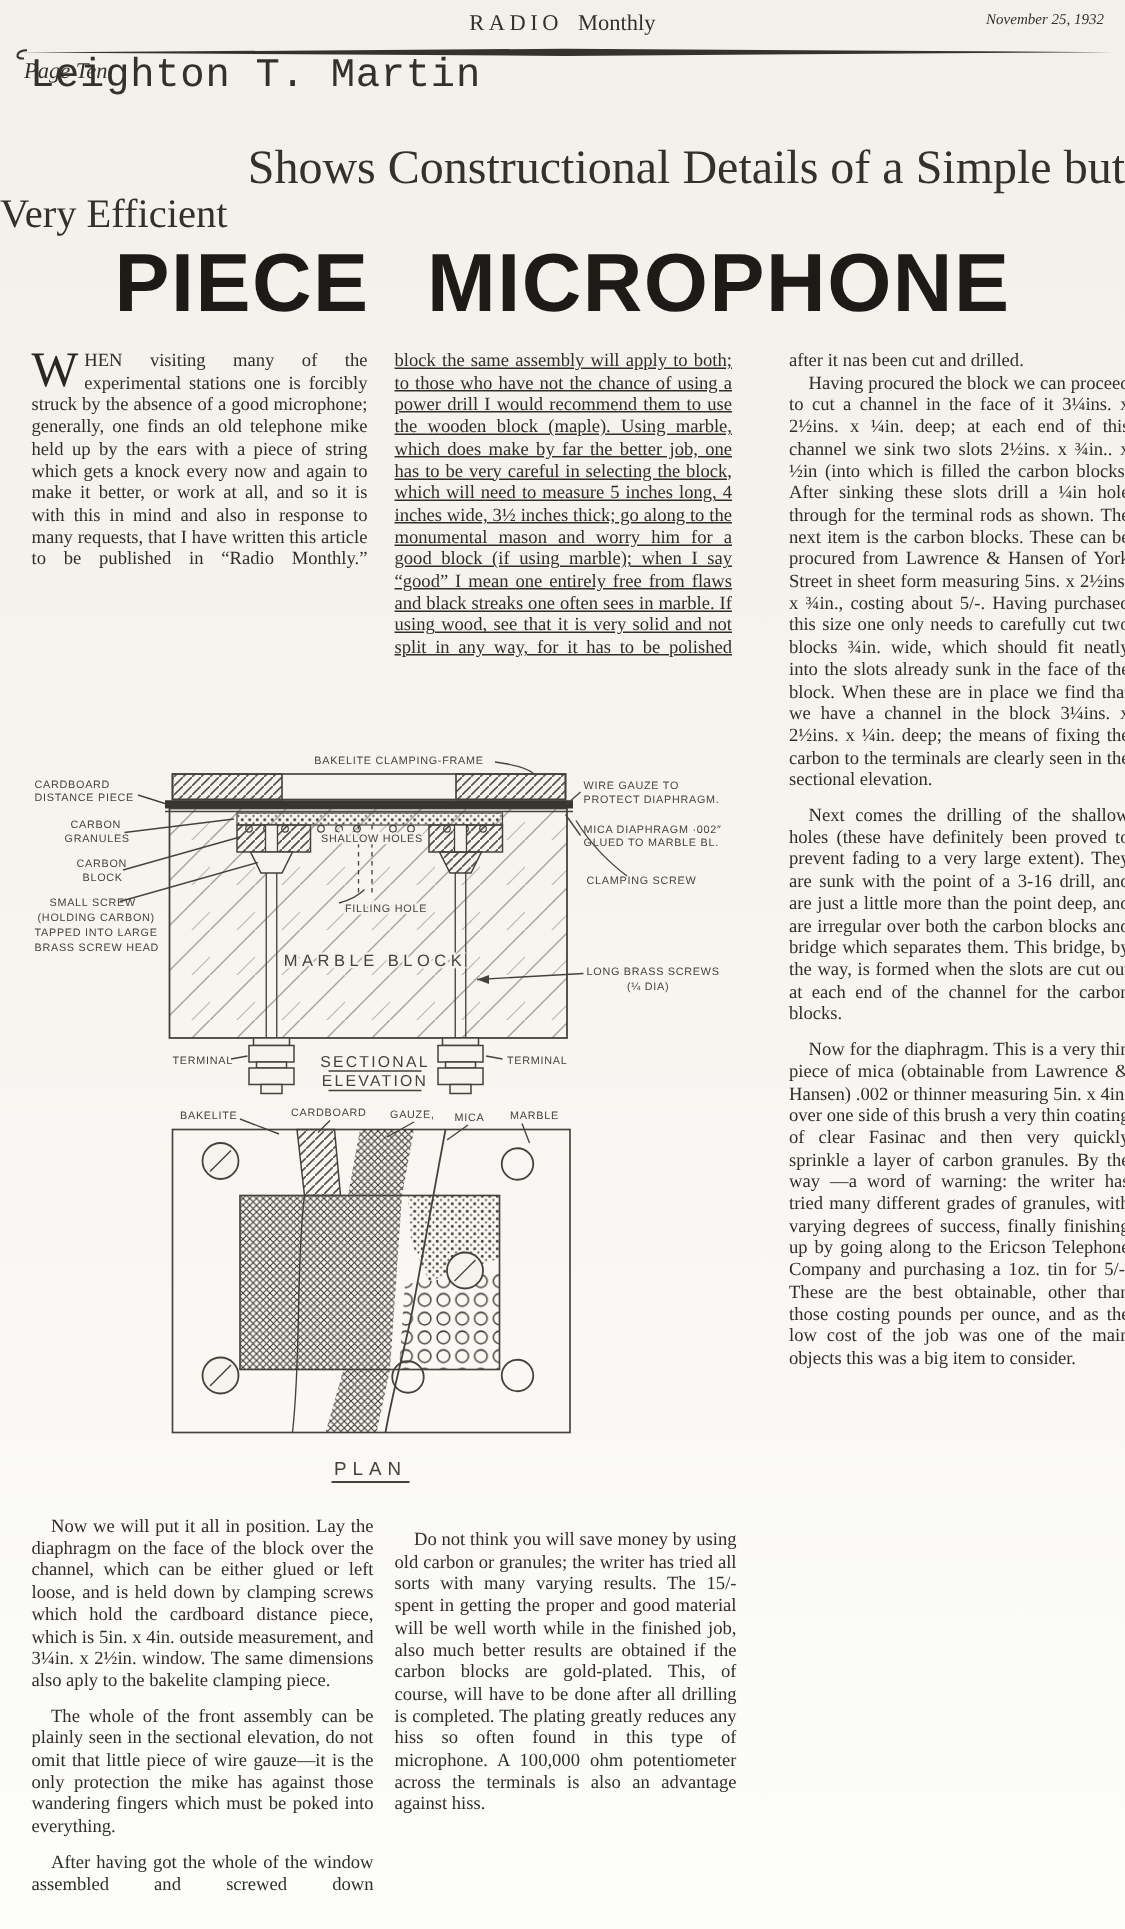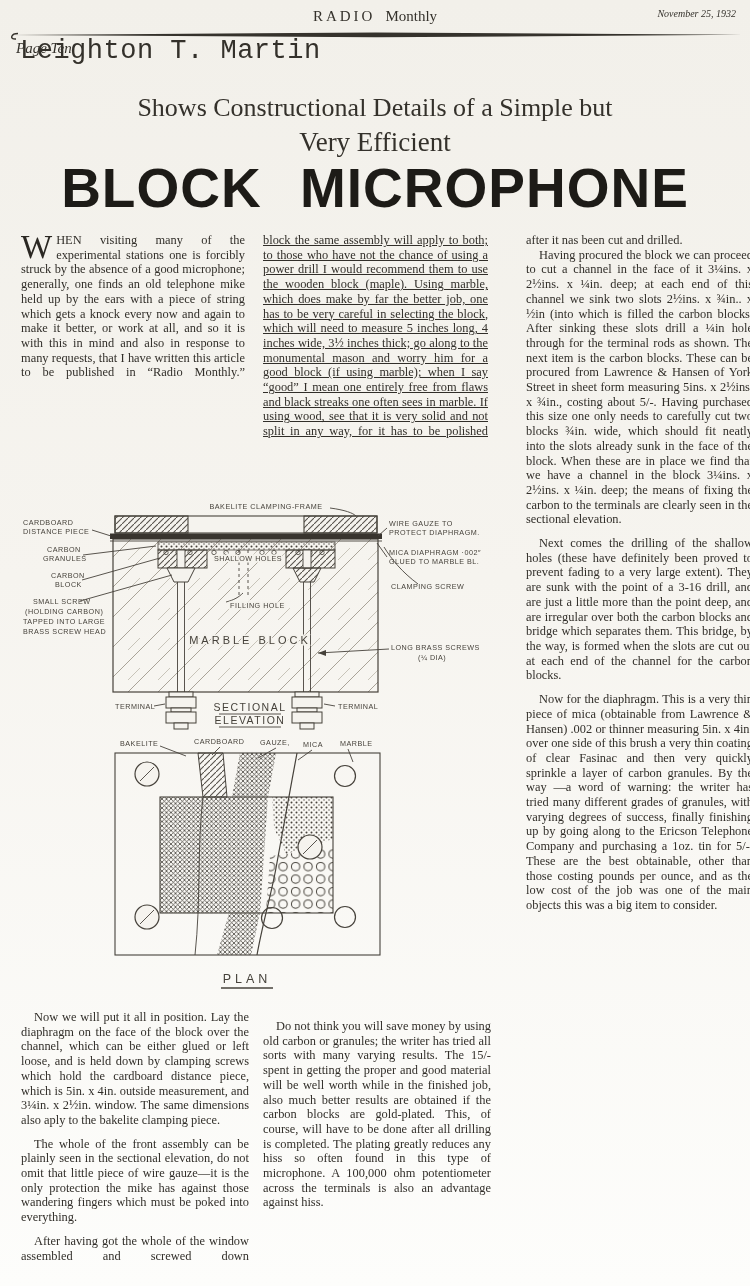--- a/index.html
+++ b/index.html
@@ -10,22 +10,22 @@
   }
   .abs { position:absolute; }
   
   .page-num   { left:16px;  top:8px;  font-style:italic; font-size:15px;margin-top:32px; }
   .issue-date { right:14px; top:8px;  font-style:italic; font-size:10px; }
   .masthead   { left:0; top:8px; width:100%; text-align:center; font-size:15px; }
   .masthead .brand { font-size:15px; letter-spacing:3px; margin-right:10px; }
   .rule-svg   { left:4px; top:28px; }
   
   .byline { left:20px; top:36px; font-size:27px; letter-spacing:0.5px;font-family:Liberation Mono, monospace; }
-  .sub1   { left:0; top:93px;  width:100%; text-align:center; font-size:26px; }
-  .sub2   { left:0; top:127px; width:100%; text-align:center; font-size:27px; }
+  .sub1   { left:0; top:93px;  width:100%; text-align:right; font-size:32px; }
+  .sub2   { left:0; top:127px; width:100%; text-align:left; font-size:27px; }
   .main-title {
     left:0; top:156px; width:100%; text-align:center;
     font-family:"Liberation Sans", sans-serif; font-weight:bold;
     font-size:55px; letter-spacing:1px; word-spacing:22px; color:#1d1b17;
   }
   
   .col { position:absolute; text-align:justify; font-size:12.4px; line-height:14.7px; color:#312e29; }
   .c1  { left:21px;  top:233px;  width:224px; }
   .c2  { left:263px; top:233px;  width:225px;text-decoration:underline; }
   .c3  { left:526px; top:233px;  width:227px; }
@@ -88,21 +88,21 @@
   <div class="abs issue-date">November 25, 1932</div>
   <svg class="abs rule-svg" width="742" height="14" viewBox="0 0 742 14">
     <polygon points="8,7 372,4.5 738,6.8 372,9.3" fill="#35322c"></polygon>
     <path d="M14,5.5 C7,5.5 5,11.5 12,11" stroke="#35322c" stroke-width="1.4" fill="none"></path>
   </svg>
 
   
   <div class="abs byline">Leighton T. Martin</div>
   <div class="abs sub1">Shows Constructional Details of a Simple but</div>
   <div class="abs sub2">Very Efficient</div>
-  <div class="abs main-title">BLOCK MICROPHONE</div>
+  <div class="abs main-title">PIECE MICROPHONE</div>
 
   
   <div class="col c1">
     <p class="fill"><span class="dropcap">W</span><span>HEN visiting many of the experimental stations one is forcibly struck by the absence of a good microphone; generally, one finds an old telephone mike held up by the ears with a piece of string which gets a knock every now and again to make it better, or work at all, and so it is with this in mind and also in response to many requests, that I have written this article to be published in “Radio Monthly.”</span></p>
   </div>
   <div class="col c2">
     <p class="fill">block the same assembly will apply to both; to those who have not the chance of using a power drill I would recommend them to use the wooden block (maple).  Using marble, which does make by far the better job, one has to be very careful in selecting the block, which will need to measure 5 inches long, 4 inches wide, 3½ inches thick; go along to the monumental mason and worry him for a good block (if using marble); when I say “good” I mean one entirely free from flaws and black streaks one often sees in marble.  If using wood, see that it is very solid and not split in any way, for it has to be polished</p>
   </div>
   <div class="col c3">
     <p>after it nas been cut and drilled.</p>

